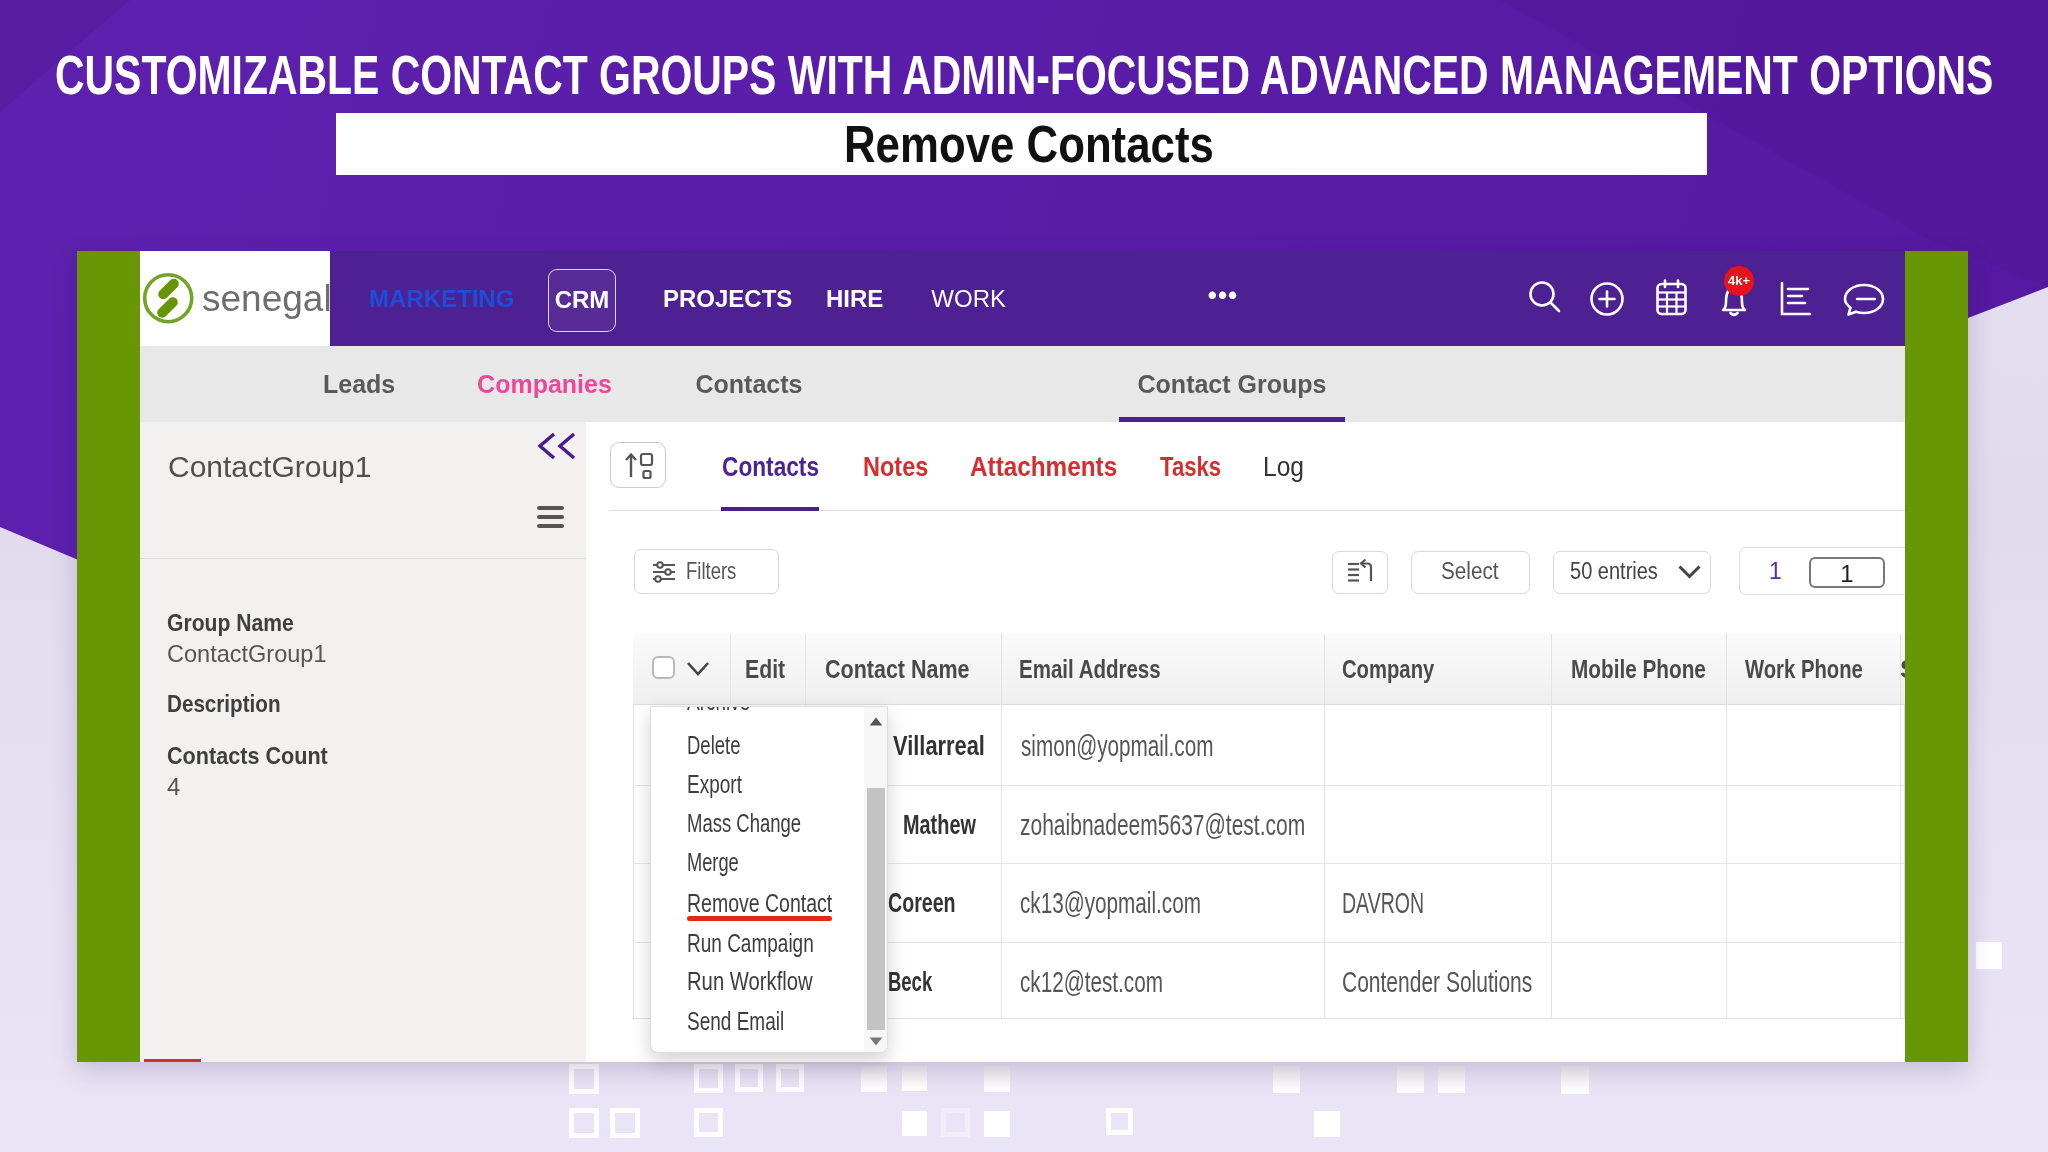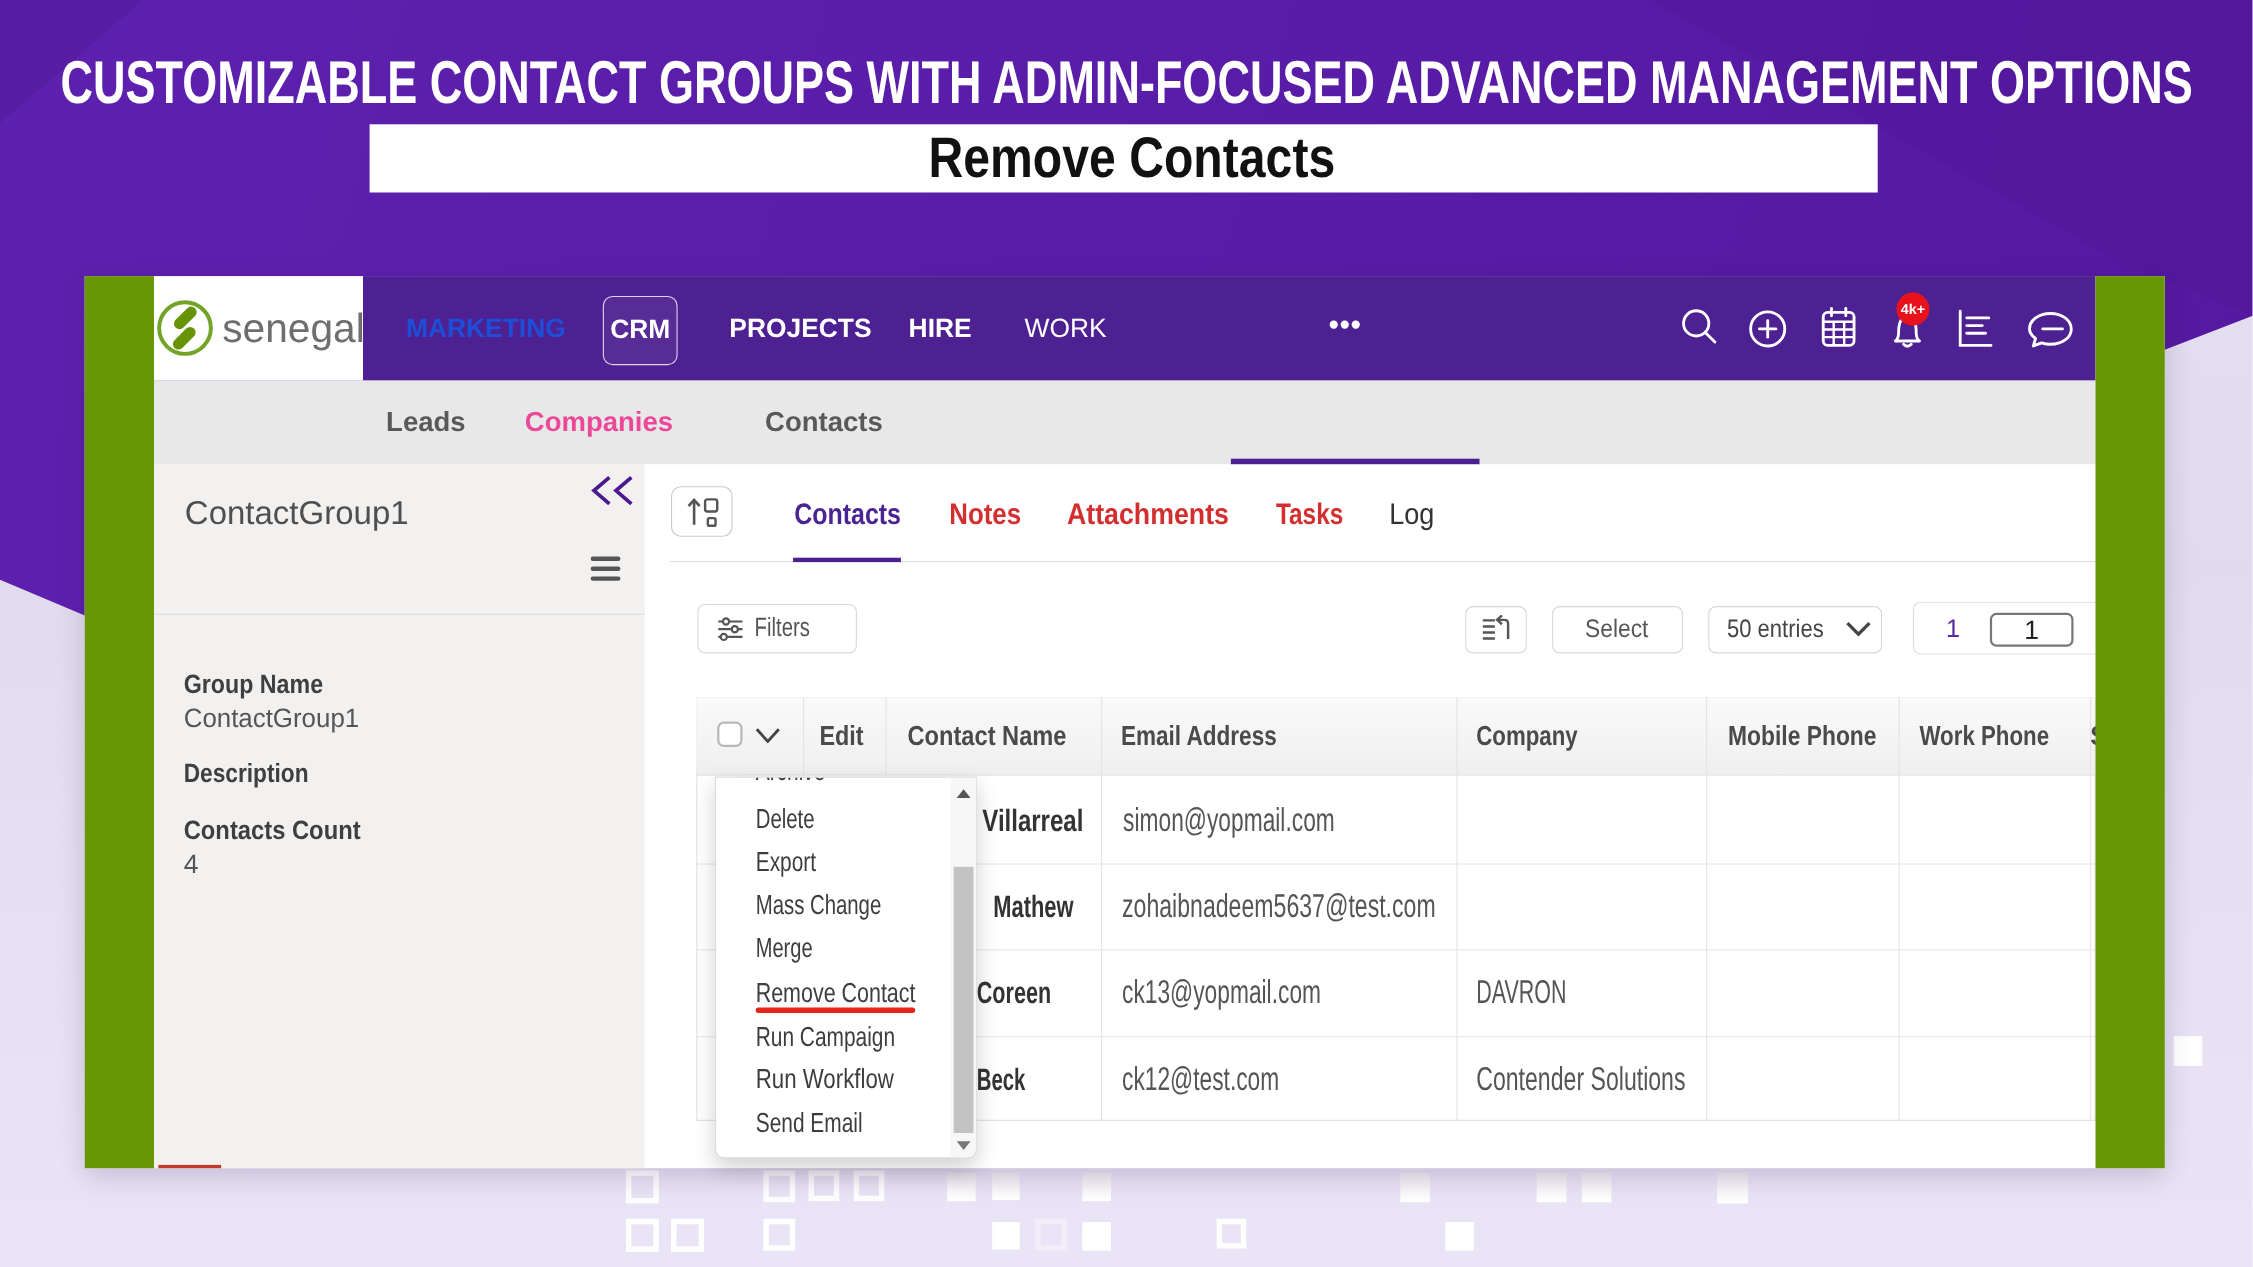--- a/index.html
+++ b/index.html
@@ -100,23 +100,24 @@
       <line x1="261" y1="18" x2="275" y2="18" stroke="#fff" stroke-width="2.6" stroke-linecap="round"></line>
       <line x1="261" y1="25" x2="278" y2="25" stroke="#fff" stroke-width="2.6" stroke-linecap="round"></line>
       <path d="M 337 7 c 10.5 0 19 6 19 14 c 0 8 -8.5 14 -19 14 c -2.8 0 -5.5 -0.45 -8 -1.3 l -7.5 2.8 l 2 -6.8 c -3.2 -2.4 -5.5 -5.4 -5.5 -8.7 c 0 -8 8.5 -14 19 -14 z" fill="none" stroke="#fff" stroke-width="2.6" stroke-linejoin="round"></path>
       <line x1="330" y1="21" x2="348" y2="21" stroke="#fff" stroke-width="2.4" stroke-linecap="round"></line>
     </svg>
 
     <div class="abs" style="left:1647px;top:15px;width:30px;height:30px;border-radius:50%;background:#e8121c;
       color:#fff;font-size:13px;font-weight:bold;text-align:center;line-height:30px;">4k+</div>
 
     <div class="abs" style="left:63px;top:95px;width:1765px;height:76px;background:#e9e8e8;"></div>
-    <div class="abs" style="left:246px;top:95px;width:70px;height:76px;line-height:76px;text-align:center;color:#595959;font-size:25px;font-weight:bold;margin-left:28px;">Leads</div>
+    <div class="abs" style="left:246px;top:95px;width:70px;height:76px;line-height:76px;text-align:center;color:#595959;font-size:25px;font-weight:bold;">Leads</div>
     <div class="abs" style="left:400px;top:95px;width:135px;height:76px;line-height:76px;text-align:center;color:#ec4899;font-size:25px;font-weight:bold;">Companies</div>
     <div class="abs" style="left:618px;top:95px;width:108px;height:76px;line-height:76px;text-align:center;color:#595959;font-size:25px;font-weight:bold;">Contacts</div>
+    <div class="abs" style="left:1045px;top:95px;width:220px;height:76px;line-height:76px;text-align:center;color:#595959;font-size:25px;font-weight:bold;white-space:nowrap;">Contact Groups</div>
     <div class="abs" style="left:1042px;top:166px;width:226px;height:5px;background:#4a1f8f;"></div>
 
     <div class="abs" style="left:63px;top:171px;width:446px;height:640px;background:#f2f1f0;"></div>
     <div class="tx" style="left:91px;top:199px;height:34px;line-height:34px;color:#4f4f4f;font-size:30px;">ContactGroup1</div>
     <svg class="abs" style="left:457px;top:181px;" width="46" height="28" viewBox="0 0 46 28">
       <path d="M 20 2 L 6 14 L 20 26" fill="none" stroke="#4a1a8e" stroke-width="3.4"></path>
       <path d="M 40 2 L 26 14 L 40 26" fill="none" stroke="#4a1a8e" stroke-width="3.4"></path>
     </svg>
     <div class="abs" style="left:460px;top:255px;width:27px;height:4px;background:#555;border-radius:2px;"></div>
     <div class="abs" style="left:460px;top:264px;width:27px;height:4px;background:#555;border-radius:2px;"></div>

